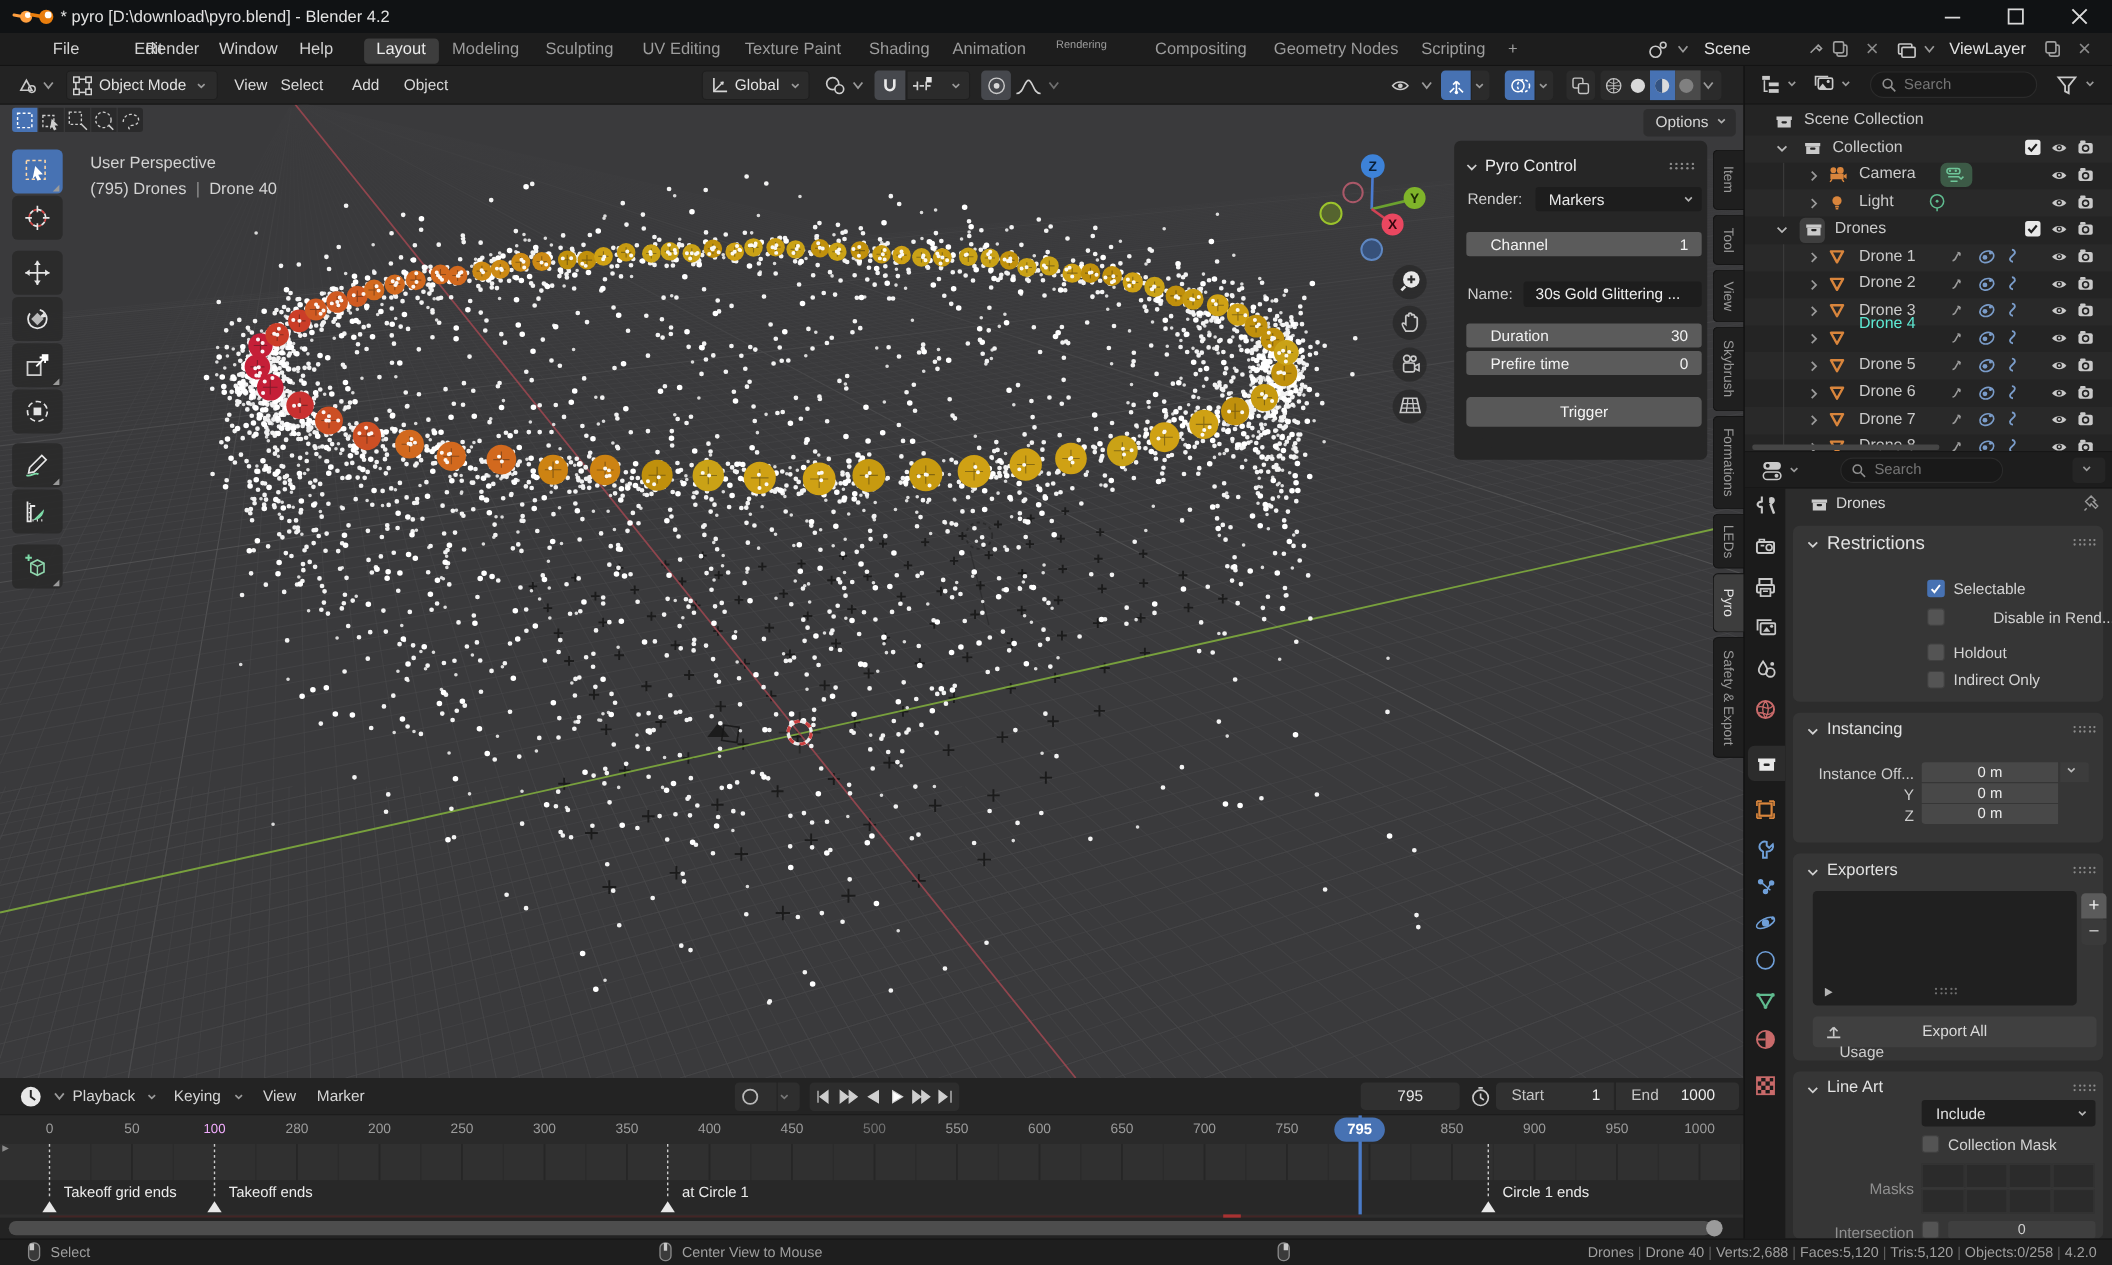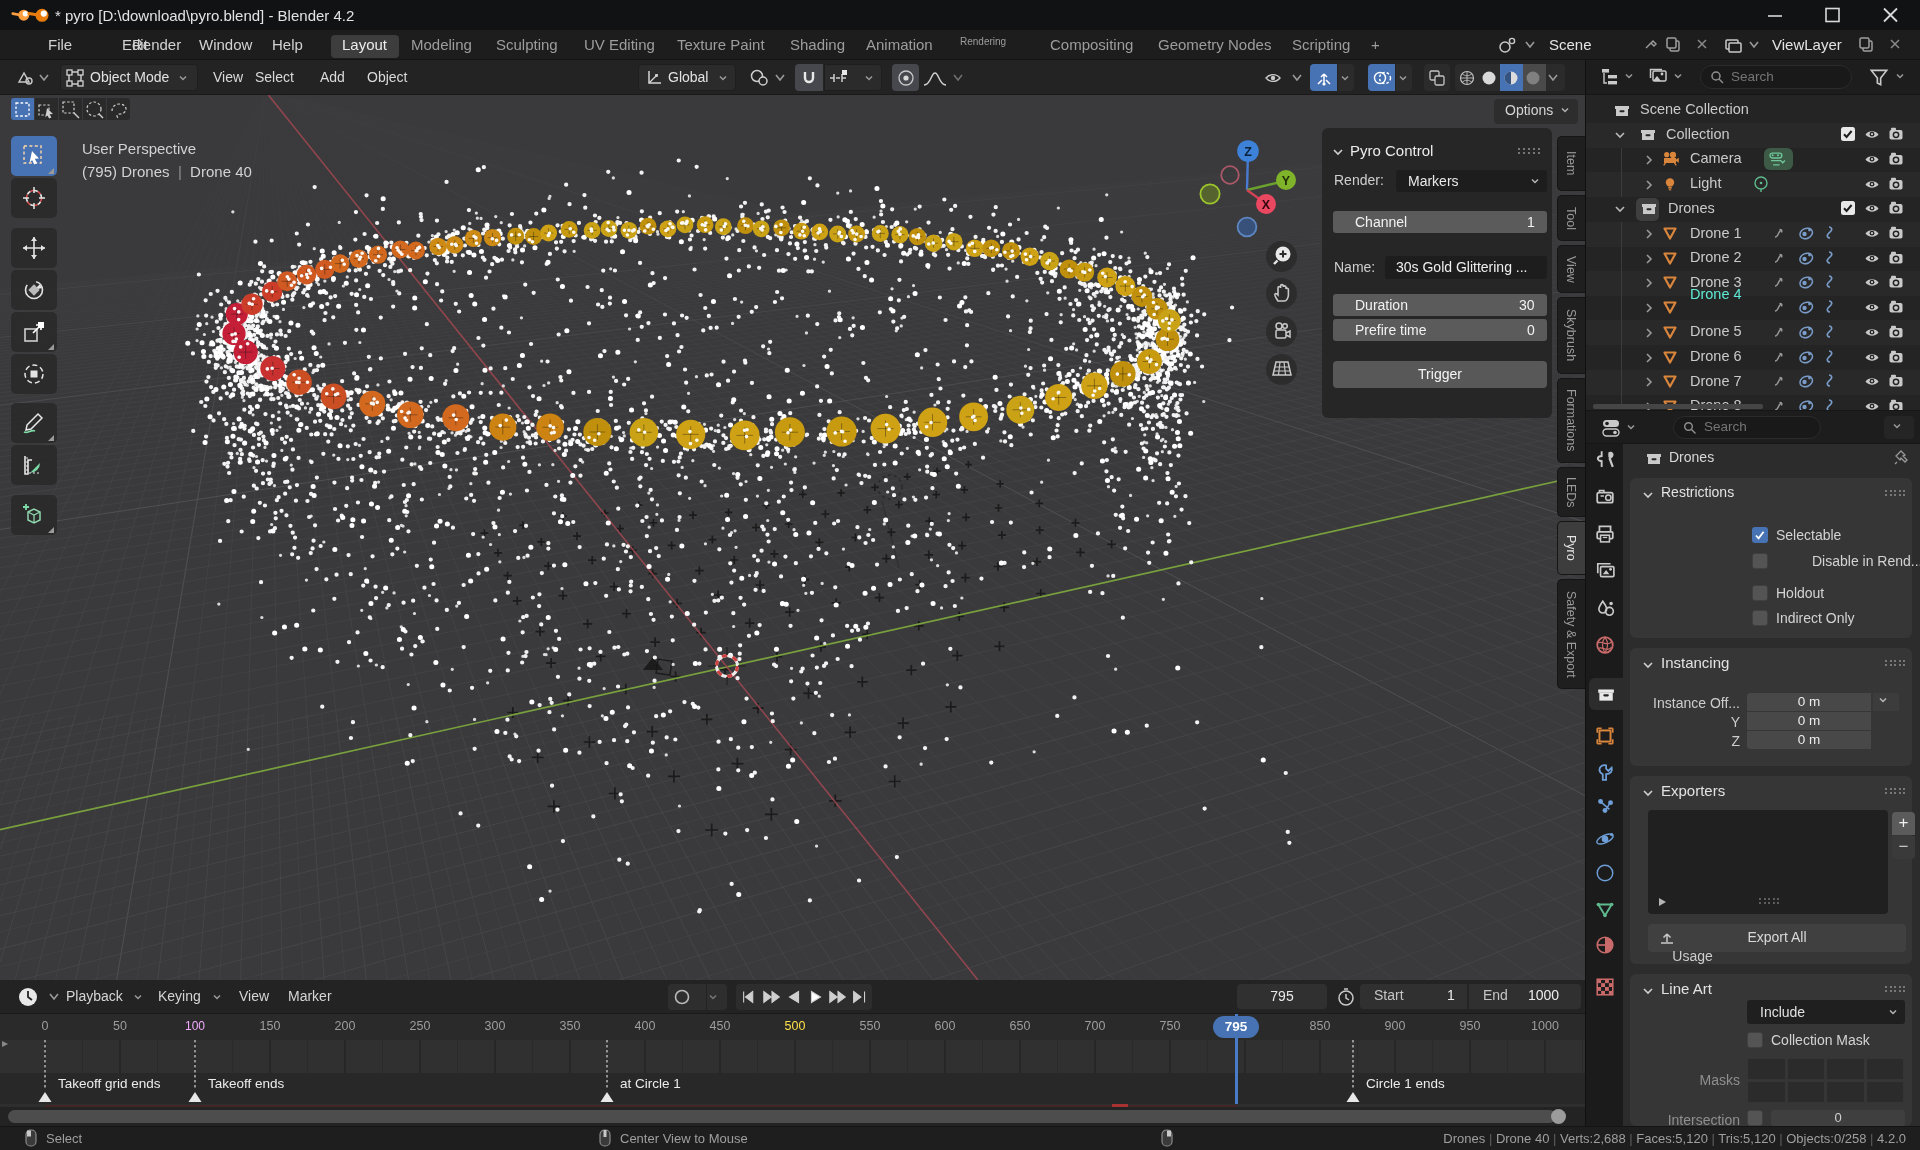--- a/index.html
+++ b/index.html
@@ -815,28 +815,28 @@
     <div style="position:absolute;left:1360px;top:984px;width:108px;height:25px;background:#303030;border-radius:4px 0 0 4px;border-right:1px solid #262626"></div>
     <div style="position:absolute;left:1374px;top:987px;font-size:14px;color:#c5c5c5;white-space:nowrap;">Start</div>
     <div style="position:absolute;left:1447px;top:987px;font-size:14px;color:#ededed;white-space:nowrap;">1</div>
     <div style="position:absolute;left:1469px;top:984px;width:112px;height:25px;background:#303030;border-radius:0 4px 4px 0"></div>
     <div style="position:absolute;left:1483px;top:987px;font-size:14px;color:#c5c5c5;white-space:nowrap;">End</div>
     <div style="position:absolute;left:1528px;top:987px;font-size:14px;color:#ededed;white-space:nowrap;">1000</div>
     <div style="position:absolute;left:0;top:1014px;width:1585px;height:26px;background:#2a2a2a"></div>
     <div style="position:absolute;left:45px;top:1019px;width:60px;margin-left:-30px;text-align:center;font-size:12.5px;color:#9d9d9d">0</div>
     <div style="position:absolute;left:120px;top:1019px;width:60px;margin-left:-30px;text-align:center;font-size:12.5px;color:#9d9d9d">50</div>
     <div style="position:absolute;left:195px;top:1019px;width:60px;margin-left:-30px;text-align:center;font-size:12px;color:#f0abfc">100</div>
-    <div style="position:absolute;left:270px;top:1019px;width:60px;margin-left:-30px;text-align:center;font-size:12.5px;color:#9d9d9d">150</div>
+    <div style="position:absolute;left:270px;top:1019px;width:60px;margin-left:-30px;text-align:center;font-size:12.5px;color:#9d9d9d">280</div>
     <div style="position:absolute;left:345px;top:1019px;width:60px;margin-left:-30px;text-align:center;font-size:12.5px;color:#9d9d9d">200</div>
     <div style="position:absolute;left:420px;top:1019px;width:60px;margin-left:-30px;text-align:center;font-size:12.5px;color:#9d9d9d">250</div>
     <div style="position:absolute;left:495px;top:1019px;width:60px;margin-left:-30px;text-align:center;font-size:12.5px;color:#9d9d9d">300</div>
     <div style="position:absolute;left:570px;top:1019px;width:60px;margin-left:-30px;text-align:center;font-size:12.5px;color:#9d9d9d">350</div>
     <div style="position:absolute;left:645px;top:1019px;width:60px;margin-left:-30px;text-align:center;font-size:12.5px;color:#9d9d9d">400</div>
     <div style="position:absolute;left:720px;top:1019px;width:60px;margin-left:-30px;text-align:center;font-size:12.5px;color:#9d9d9d">450</div>
-    <div style="position:absolute;left:795px;top:1019px;width:60px;margin-left:-30px;text-align:center;font-size:12.5px;color:#fde047">500</div>
+    <div style="position:absolute;left:795px;top:1019px;width:60px;margin-left:-30px;text-align:center;font-size:12.5px;color:#737373">500</div>
     <div style="position:absolute;left:870px;top:1019px;width:60px;margin-left:-30px;text-align:center;font-size:12.5px;color:#9d9d9d">550</div>
     <div style="position:absolute;left:945px;top:1019px;width:60px;margin-left:-30px;text-align:center;font-size:12.5px;color:#9d9d9d">600</div>
     <div style="position:absolute;left:1020px;top:1019px;width:60px;margin-left:-30px;text-align:center;font-size:12.5px;color:#9d9d9d">650</div>
     <div style="position:absolute;left:1095px;top:1019px;width:60px;margin-left:-30px;text-align:center;font-size:12.5px;color:#9d9d9d">700</div>
     <div style="position:absolute;left:1170px;top:1019px;width:60px;margin-left:-30px;text-align:center;font-size:12.5px;color:#9d9d9d">750</div>
     <div style="position:absolute;left:1320px;top:1019px;width:60px;margin-left:-30px;text-align:center;font-size:12.5px;color:#9d9d9d">850</div>
     <div style="position:absolute;left:1395px;top:1019px;width:60px;margin-left:-30px;text-align:center;font-size:12.5px;color:#9d9d9d">900</div>
     <div style="position:absolute;left:1470px;top:1019px;width:60px;margin-left:-30px;text-align:center;font-size:12.5px;color:#9d9d9d">950</div>
     <div style="position:absolute;left:1545px;top:1019px;width:60px;margin-left:-30px;text-align:center;font-size:12.5px;color:#9d9d9d">1000</div>
     <div style="position:absolute;left:0;top:1040px;width:1585px;height:33px;background:#303030"></div>
@@ -1400,21 +1400,21 @@
     </svg>
     <div style="position:absolute;left:1669px;top:449px;font-size:14px;color:#d8d8d8;white-space:nowrap;">Drones</div>
     <svg style="position:absolute;left:1893px;top:449px" width="17" height="17" viewBox="0 0 17 17">
       <path d="M8 2l4 4l-2 1l4 4l-2 2l-4-4l-1 2l-4-4z" fill="none" stroke="#9a9a9a" stroke-width="1.3"></path>
       <path d="M4 13l-2 2" stroke="#9a9a9a" stroke-width="1.3"></path>
     </svg>
     <div style="position:absolute;left:1630px;top:478px;width:282px;height:160px;background:#363636;border-radius:6px"></div>
     <svg style="position:absolute;left:1642px;top:489px" width="12" height="12" viewBox="0 0 12 12">
       <path d="M2 4l4 4l4-4" stroke="#d0d0d0" stroke-width="1.6" fill="none"></path>
     </svg>
-    <div style="position:absolute;left:1661px;top:484px;font-size:14px;color:#e2e2e2;white-space:nowrap;text-align:right;">Restrictions</div>
+    <div style="position:absolute;left:1661px;top:484px;font-size:17px;color:#e2e2e2;white-space:nowrap;text-align:right;">Restrictions</div>
     <svg style="position:absolute;left:1884px;top:488px" width="22" height="12" viewBox="0 0 22 12">
       <g fill="#8a8a8a">
         <circle cx="2" cy="3" r="1.05"></circle>
         <circle cx="2" cy="7" r="1.05"></circle>
         <circle cx="7" cy="3" r="1.05"></circle>
         <circle cx="7" cy="7" r="1.05"></circle>
         <circle cx="11" cy="3" r="1.05"></circle>
         <circle cx="11" cy="7" r="1.05"></circle>
         <circle cx="16" cy="3" r="1.05"></circle>
         <circle cx="16" cy="7" r="1.05"></circle>

